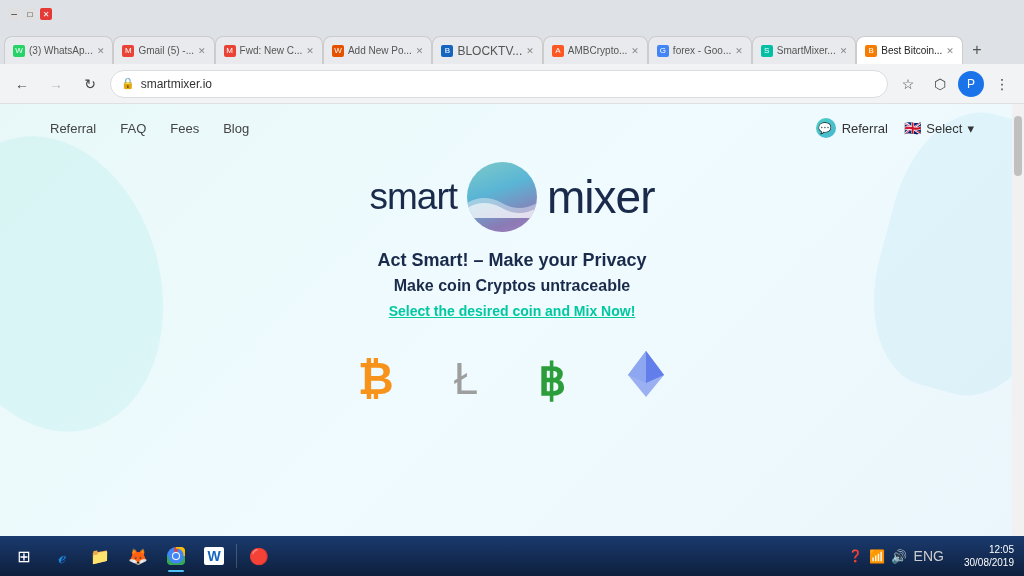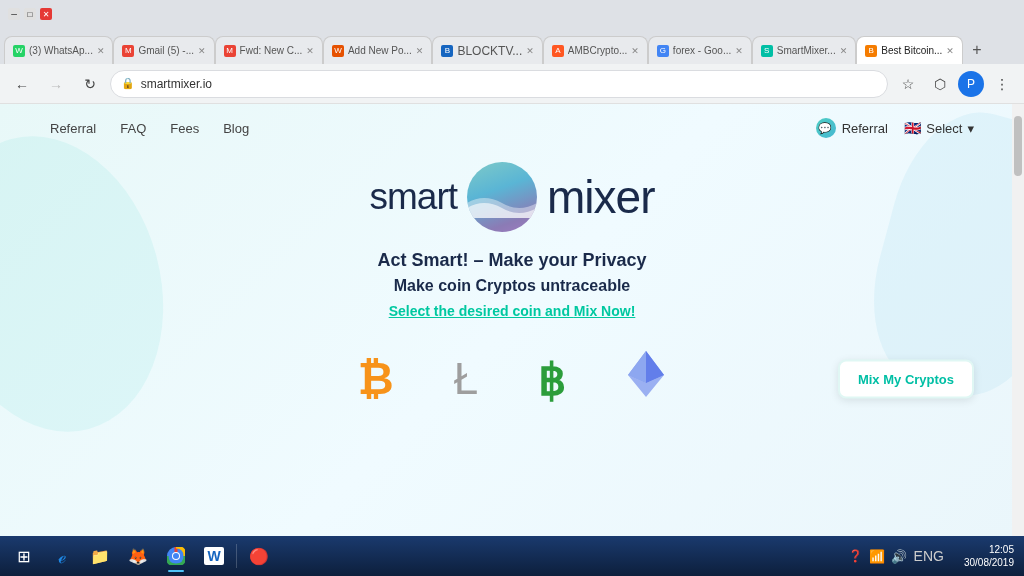--- a/index.html
+++ b/index.html
@@ -567,21 +567,20 @@
     <div class="coin-icon">
       <span class="eth-icon">
         <svg width="40" height="50" viewBox="0 0 40 50" xmlns="http://www.w3.org/2000/svg">
           <polygon points="20,2 38,26 20,34 2,26" fill="#627eea" opacity="0.8"></polygon>
           <polygon points="20,34 38,26 20,48 2,26" fill="#627eea" opacity="0.6"></polygon>
           <polygon points="20,2 20,34 2,26" fill="#8fa8ef" opacity="0.9"></polygon>
           <polygon points="20,2 38,26 20,34" fill="#627eea"></polygon>
         </svg>
       </span>
     </div>
-    <button class="mix-btn">Mix My Cryptos</button>
   </div>
 
   <div class="scrollbar">
     <div class="scrollbar-thumb"></div>
   </div>
 </div>
 
 <div class="taskbar">
   <div class="taskbar-start">
     <span style="color:white;font-size:16px;">⊞</span>

